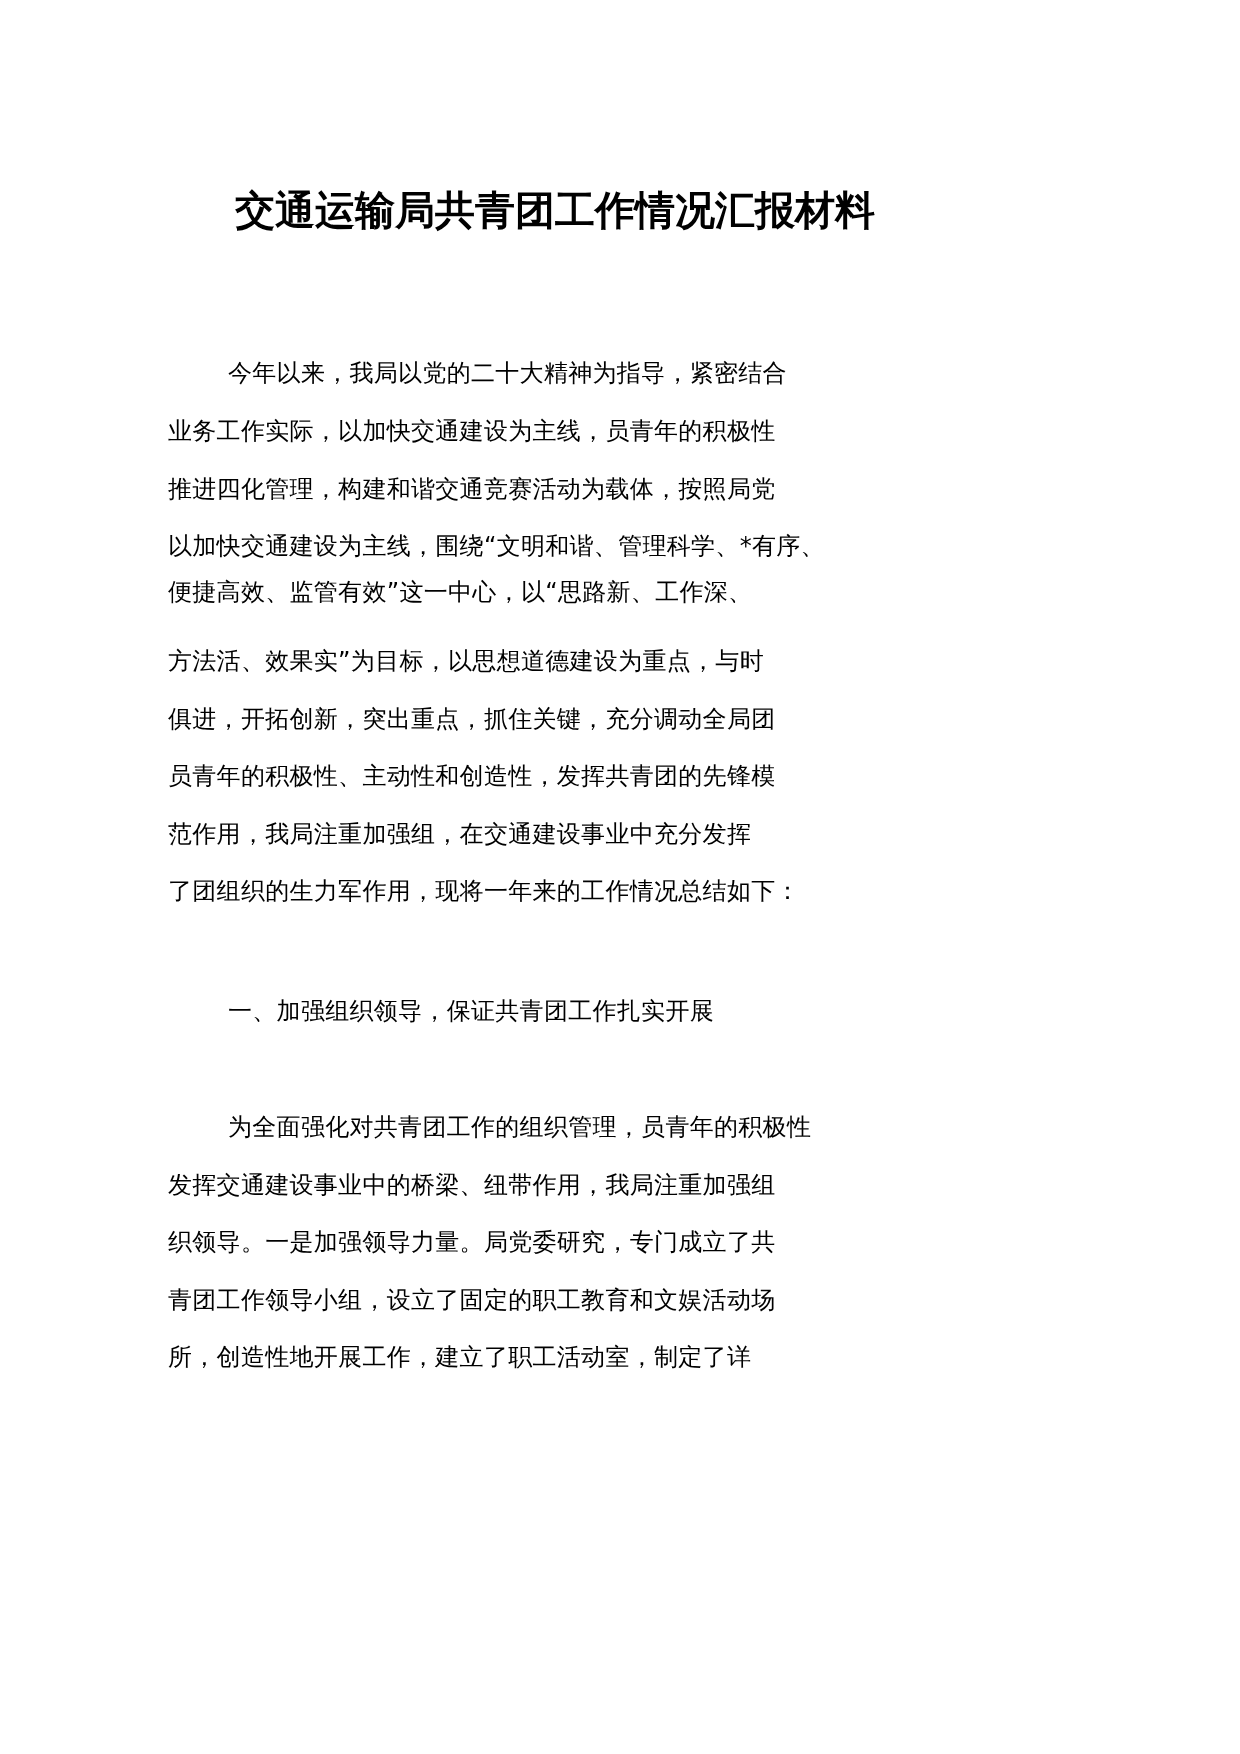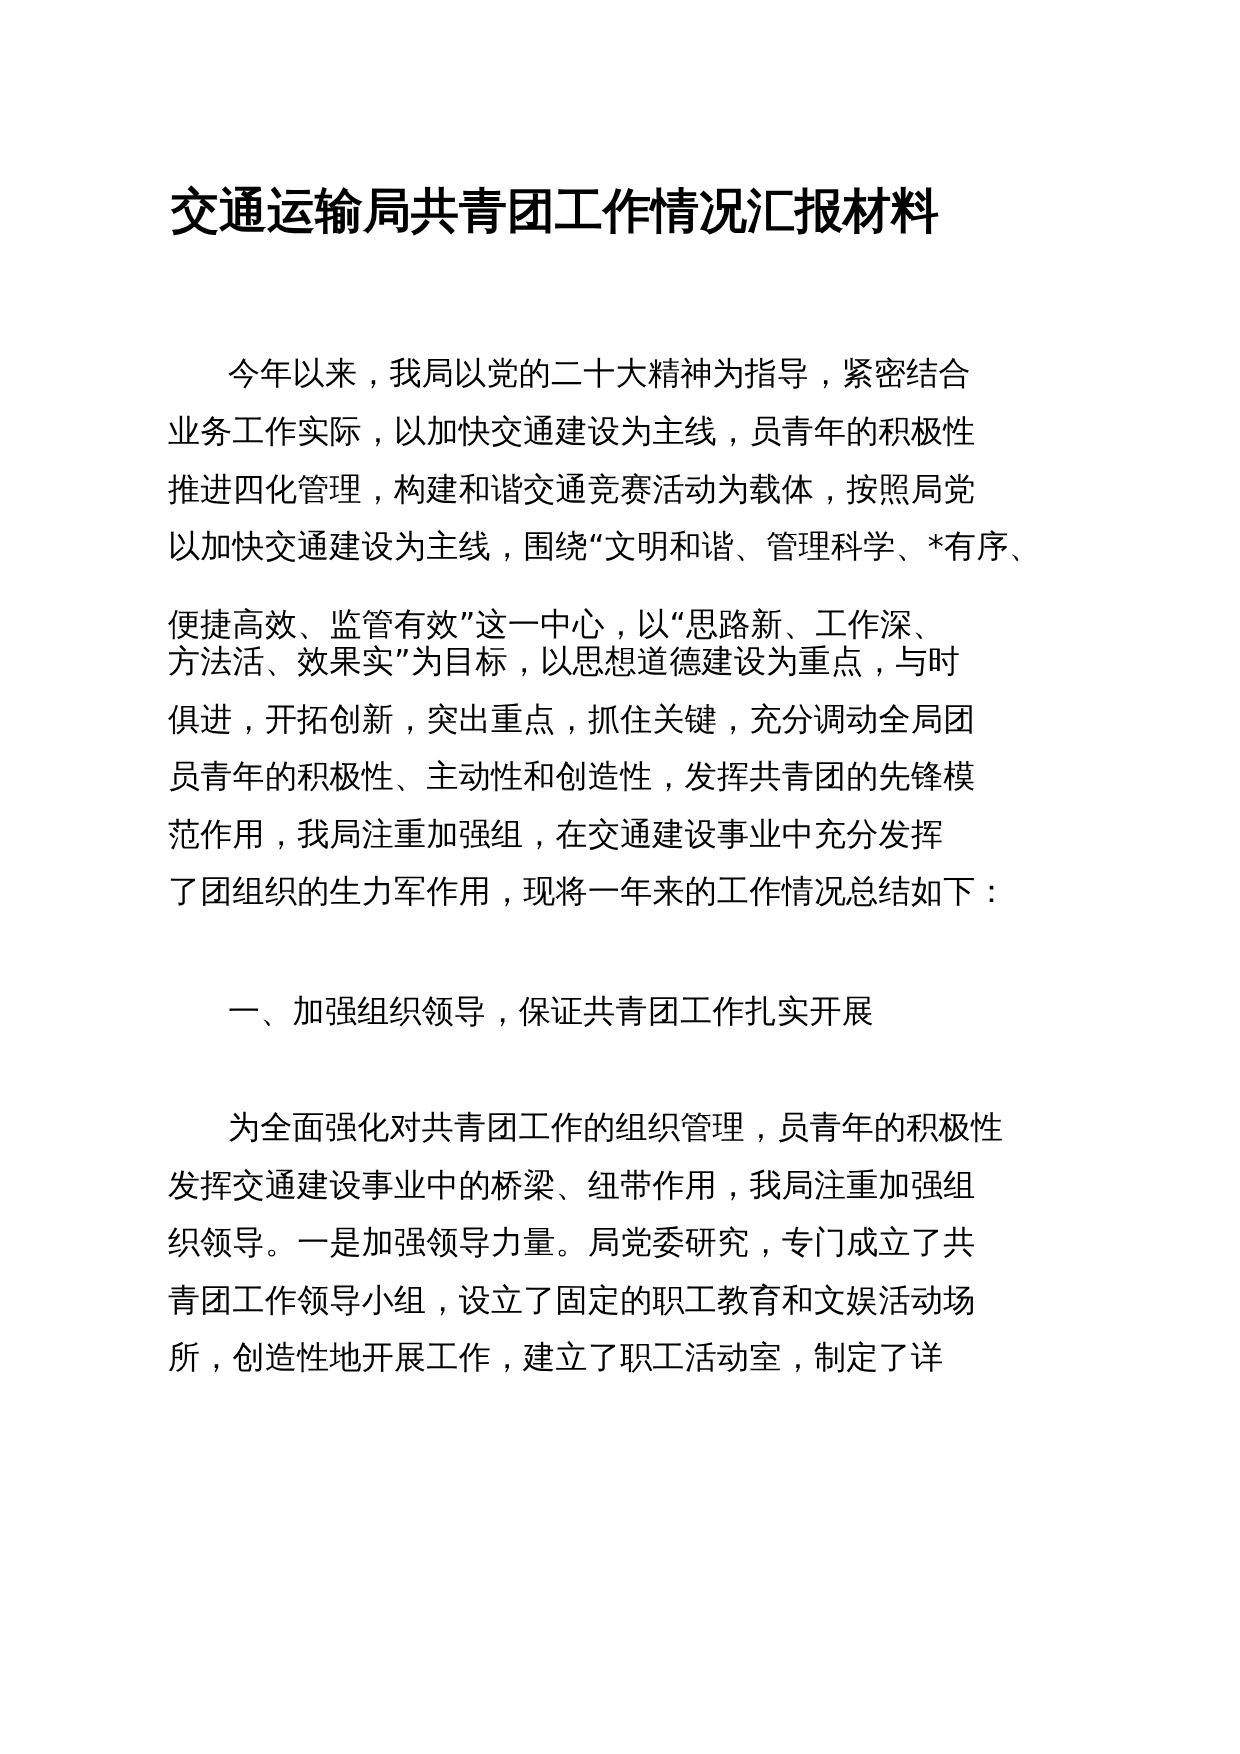--- a/index.html
+++ b/index.html
@@ -20,48 +20,48 @@
       left: 0; top: 0;
       width: 1240px; height: 1754px;
       background: #ffffff;
     }
     .title {
       position: absolute;
       left: 0;
       width: 1110px;
       top: 186px;
       text-align: center;
-      font-size: 48px;
+      font-size: 40px;
       font-weight: bold;
       line-height: 48px;
       letter-spacing: 0px;
       white-space: nowrap;
     }
     .line {
       position: absolute;
       left: 168px;
-      font-size: 32px;
+      font-size: 24px;
       line-height: 40px;
       white-space: nowrap;
       letter-spacing: 0.3px;
     }
     .line.indent { left: 228px; }
   </style>
 </head>
 <body>
 
 <div class="page">
   <div class="title">交通运输局共青团工作情况汇报材料</div>
 
   <div>
     <div class="line indent" style="top:353px">今年以来，我局以党的二十大精神为指导，紧密结合</div>
     <div class="line" style="top:411px">业务工作实际，以加快交通建设为主线，员青年的积极性</div>
     <div class="line" style="top:469px">推进四化管理，构建和谐交通竞赛活动为载体，按照局党</div>
     <div class="line" style="top:526px">以加快交通建设为主线，围绕“文明和谐、管理科学、*有序、</div>
-    <div class="line" style="top:604px">便捷高效、监管有效”这一中心，以“思路新、工作深、</div>
+    <div class="line" style="top:572px">便捷高效、监管有效”这一中心，以“思路新、工作深、</div>
     <div class="line" style="top:641px">方法活、效果实”为目标，以思想道德建设为重点，与时</div>
     <div class="line" style="top:699px">俱进，开拓创新，突出重点，抓住关键，充分调动全局团</div>
     <div class="line" style="top:756px">员青年的积极性、主动性和创造性，发挥共青团的先锋模</div>
     <div class="line" style="top:814px">范作用，我局注重加强组，在交通建设事业中充分发挥</div>
     <div class="line" style="top:871px">了团组织的生力军作用，现将一年来的工作情况总结如下：</div>
   </div>
 
   <div>
     <div class="line indent" style="top:991px">一、加强组织领导，保证共青团工作扎实开展</div>
   </div>

